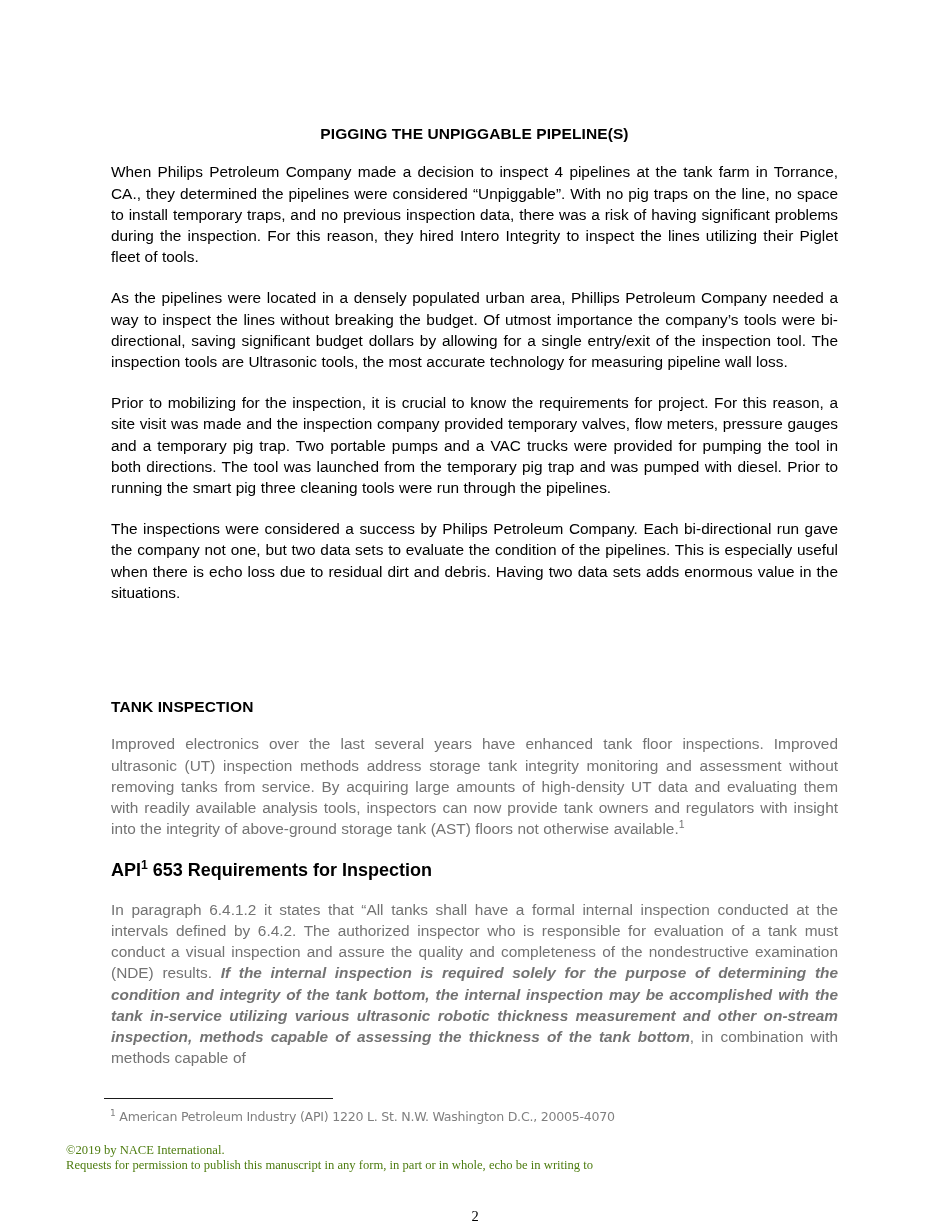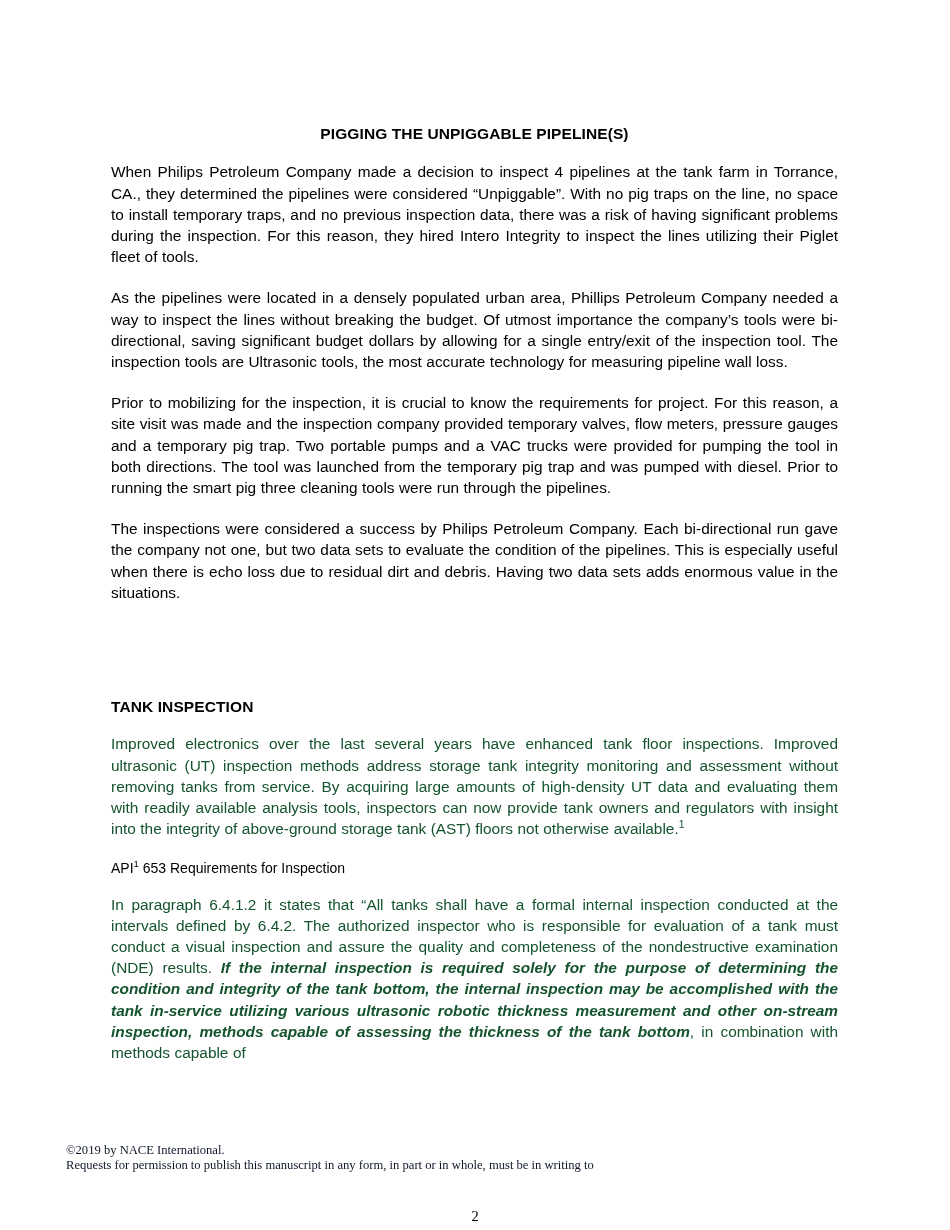--- a/index.html
+++ b/index.html
@@ -40,38 +40,38 @@
     font-family: "Liberation Sans", sans-serif;
     font-weight: bold;
     font-size: 15.5px;
     text-align: left;
     letter-spacing: 0.1px;
     margin: 0 0 17px 0;
     line-height: 1.25;
   }
   .sub-heading {
     font-family: "Liberation Sans", sans-serif;
-    font-weight: normal;
-    font-size: 14px;
+    font-weight: bold;
+    font-size: 18px;
     text-align: left;
     margin: 0 0 16px 0;
     line-height: 1.3;
   }
   p.body-text {
     font-family: Liberation Sans, sans-serif;
     font-size: 15.4px;
     line-height: 21.2px;
     text-align: justify;
     text-justify: inter-word;
     margin: 0 0 20px 0;
     color: #000000;
     word-spacing: 0.2px;
   }
   p.body-text.gray {
-    color: #14532d;
+    color: #737373;
   }
   p.body-text.last {
     margin-bottom: 0;
   }
   .gap-block {
     height: 74px;
   }
   .bold-italic {
     font-weight: bold;
     font-style: italic;
@@ -108,21 +108,21 @@
     line-height: 0;
   }
   .page-footer {
     position: absolute;
     left: 66px;
     top: 1127px;
     width: 790px;
     font-family: "Liberation Serif", serif;
     font-size: 12.6px;
     line-height: 15.1px;
-    color: #0f172a;
+    color: #4d7c0f;
   }
   .page-footer .fline {
     margin: 0;
     white-space: nowrap;
   }
   .page-number {
     position: absolute;
     left: 0;
     top: 1192px;
     width: 950px;
@@ -154,21 +154,25 @@
     <h2 class="section-heading">TANK INSPECTION</h2>
 
     <p class="body-text gray"><span>Improved electronics over the last several years have enhanced tank floor inspections. Improved ultrasonic (UT) inspection methods address storage tank integrity monitoring and assessment without removing tanks from service. By acquiring large amounts of high-density UT data and evaluating them with readily available analysis tools, inspectors can now provide tank owners and regulators with insight into the integrity of above-ground storage tank (AST) floors not otherwise available.</span><sup class="fn-ref">1</sup></p>
 
     <h3 class="sub-heading"><span>API</span><sup class="fn-ref">1</sup><span> 653 Requirements for Inspection</span></h3>
 
     <p class="body-text gray last"><span>In paragraph 6.4.1.2 it states that “All tanks shall have a formal internal inspection conducted at the intervals defined by 6.4.2. The authorized inspector who is responsible for evaluation of a tank must conduct a visual inspection and assure the quality and completeness of the nondestructive examination (NDE) results. </span><span class="bold-italic">If the internal inspection is required solely for the purpose of determining the condition and integrity of the tank bottom, the internal inspection may be accomplished with the tank in-service utilizing various ultrasonic robotic thickness measurement and other on-stream inspection, methods capable of assessing the thickness of the tank bottom</span><span>, in combination with methods capable of</span></p>
 
   </div>
 
+  <div class="footnote-area">
+    <div class="footnote-rule"></div>
+    <p class="footnote-text"><sup>1</sup><span> American Petroleum Industry (API) 1220 L. St. N.W. Washington D.C., 20005-4070</span></p>
+  </div>
 
   <div class="page-footer">
     <p class="fline">©2019 by NACE International.</p>
-    <p class="fline">Requests for permission to publish this manuscript in any form, in part or in whole, must be in writing to</p>
+    <p class="fline">Requests for permission to publish this manuscript in any form, in part or in whole, echo be in writing to</p>
   </div>
 
   <div class="page-number">2</div>
 
 </div>
 
 </body></html>

